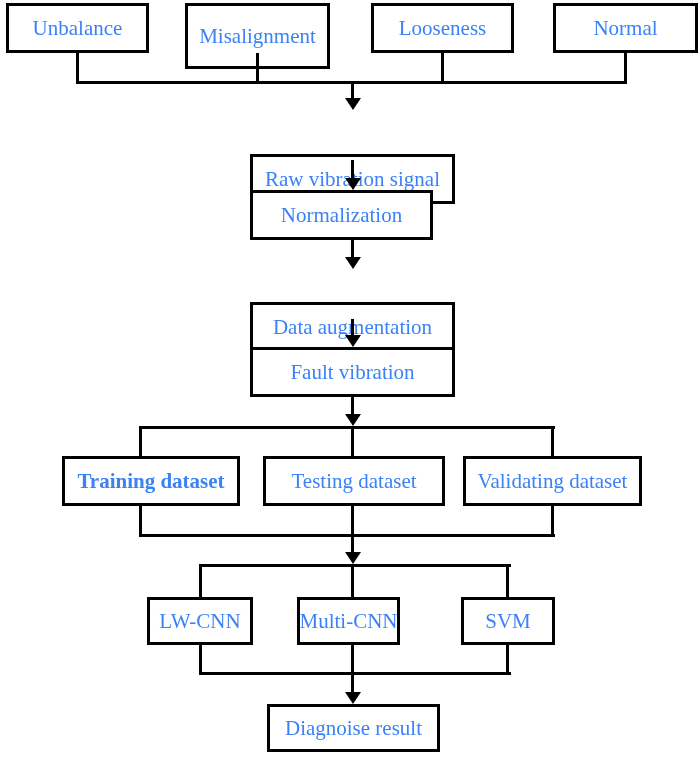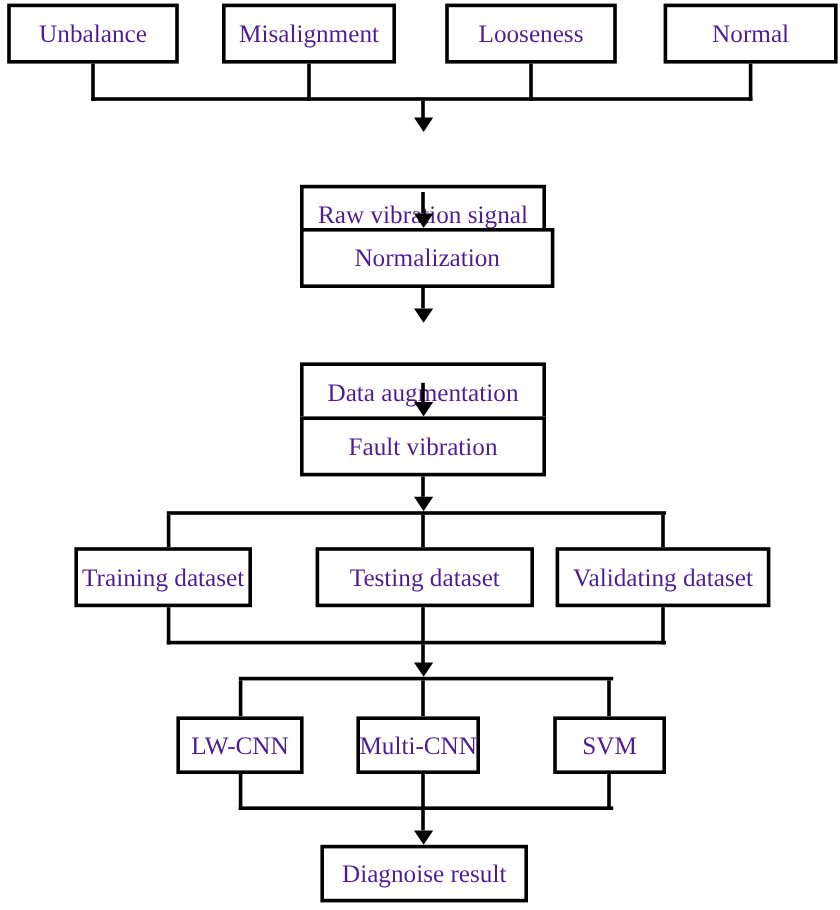--- a/index.html
+++ b/index.html
@@ -9,21 +9,21 @@
     height: 758px;
     background: #ffffff;
     font-family: "Liberation Serif", serif;
     overflow: hidden;
   }
   .node {
     position: absolute;
     box-sizing: border-box;
     border: 3px solid #000000;
     background: #ffffff;
-    color: #4c1d95;
+    color: #3b82f6;
     display: flex;
     align-items: center;
     justify-content: center;
     font-size: 21px;
     line-height: 1;
     text-align: center;
     white-space: nowrap;
   }
   .ln {
     position: absolute;
@@ -37,59 +37,59 @@
     border-right: 8px solid transparent;
     border-top: 12px solid #000000;
   }
 </style>
 </head>
 <body>
 
 <div class="canvas">
 
   <div class="node" style="left:6px;   top:3px; width:143px; height:50px;">Unbalance</div>
-  <div class="node" style="left:185px; top:3px; width:145px; height:50px;">Misalignment</div>
+  <div class="node" style="left:185px; top:3px; width:145px; height:66px;">Misalignment</div>
   <div class="node" style="left:553px; top:3px; width:145px; height:50px;">Normal</div>
   <div class="node" style="left:371px; top:3px; width:143px; height:50px;">Looseness</div>
 
   <div class="ln" style="left:76px;  top:53px; width:3px; height:31px;"></div>
   <div class="ln" style="left:256px; top:53px; width:3px; height:31px;"></div>
   <div class="ln" style="left:441px; top:53px; width:3px; height:31px;"></div>
   <div class="ln" style="left:624px; top:53px; width:3px; height:31px;"></div>
   <div class="ln" style="left:76px;  top:81px; width:551px; height:3px;"></div>
 
   <div class="ln" style="left:351px; top:84px; width:3px; height:15px;"></div>
   <div class="ah" style="left:345px; top:98px;"></div>
 
   <div class="node" style="left:250px; top:110px; width:205px; height:50px;margin-top:44px;">Raw vibration signal</div>
 
   <div class="ln" style="left:351px; top:160px; width:3px; height:18px;"></div>
   <div class="ah" style="left:345px; top:178px;"></div>
 
-  <div class="node" style="left:250px; top:190px; width:212px; height:50px;">Normalization</div>
+  <div class="node" style="left:250px; top:190px; width:183px; height:50px;">Normalization</div>
 
   <div class="ln" style="left:351px; top:240px; width:3px; height:17px;"></div>
   <div class="ah" style="left:345px; top:257px;"></div>
 
   <div class="node" style="left:250px; top:269px; width:205px; height:50px;margin-top:33px;">Data augmentation</div>
 
   <div class="ln" style="left:351px; top:319px; width:3px; height:16px;"></div>
   <div class="ah" style="left:345px; top:335px;"></div>
 
   <div class="node" style="left:250px; top:347px; width:205px; height:50px;">Fault vibration</div>
 
   <div class="ln" style="left:351px; top:397px; width:3px; height:17px;"></div>
   <div class="ah" style="left:345px; top:414px;"></div>
 
   <div class="ln" style="left:139px; top:426px; width:416px; height:3px;"></div>
   <div class="ln" style="left:139px; top:429px; width:3px; height:27px;"></div>
   <div class="ln" style="left:351px; top:429px; width:3px; height:27px;"></div>
   <div class="ln" style="left:551px; top:429px; width:3px; height:27px;"></div>
 
-  <div class="node" style="left:62px;  top:456px; width:148px; height:50px;">Training dataset</div>
+  <div class="node" style="left:62px;  top:456px; width:178px; height:50px;font-weight:bold;">Training dataset</div>
   <div class="node" style="left:263px; top:456px; width:182px; height:50px;">Testing dataset</div>
   <div class="node" style="left:463px; top:456px; width:179px; height:50px;">Validating dataset</div>
 
   <div class="ln" style="left:139px; top:506px; width:3px; height:31px;"></div>
   <div class="ln" style="left:351px; top:506px; width:3px; height:31px;"></div>
   <div class="ln" style="left:551px; top:506px; width:3px; height:31px;"></div>
   <div class="ln" style="left:139px; top:534px; width:416px; height:3px;"></div>
 
   <div class="ln" style="left:351px; top:537px; width:3px; height:16px;"></div>
   <div class="ah" style="left:345px; top:552px;"></div>

